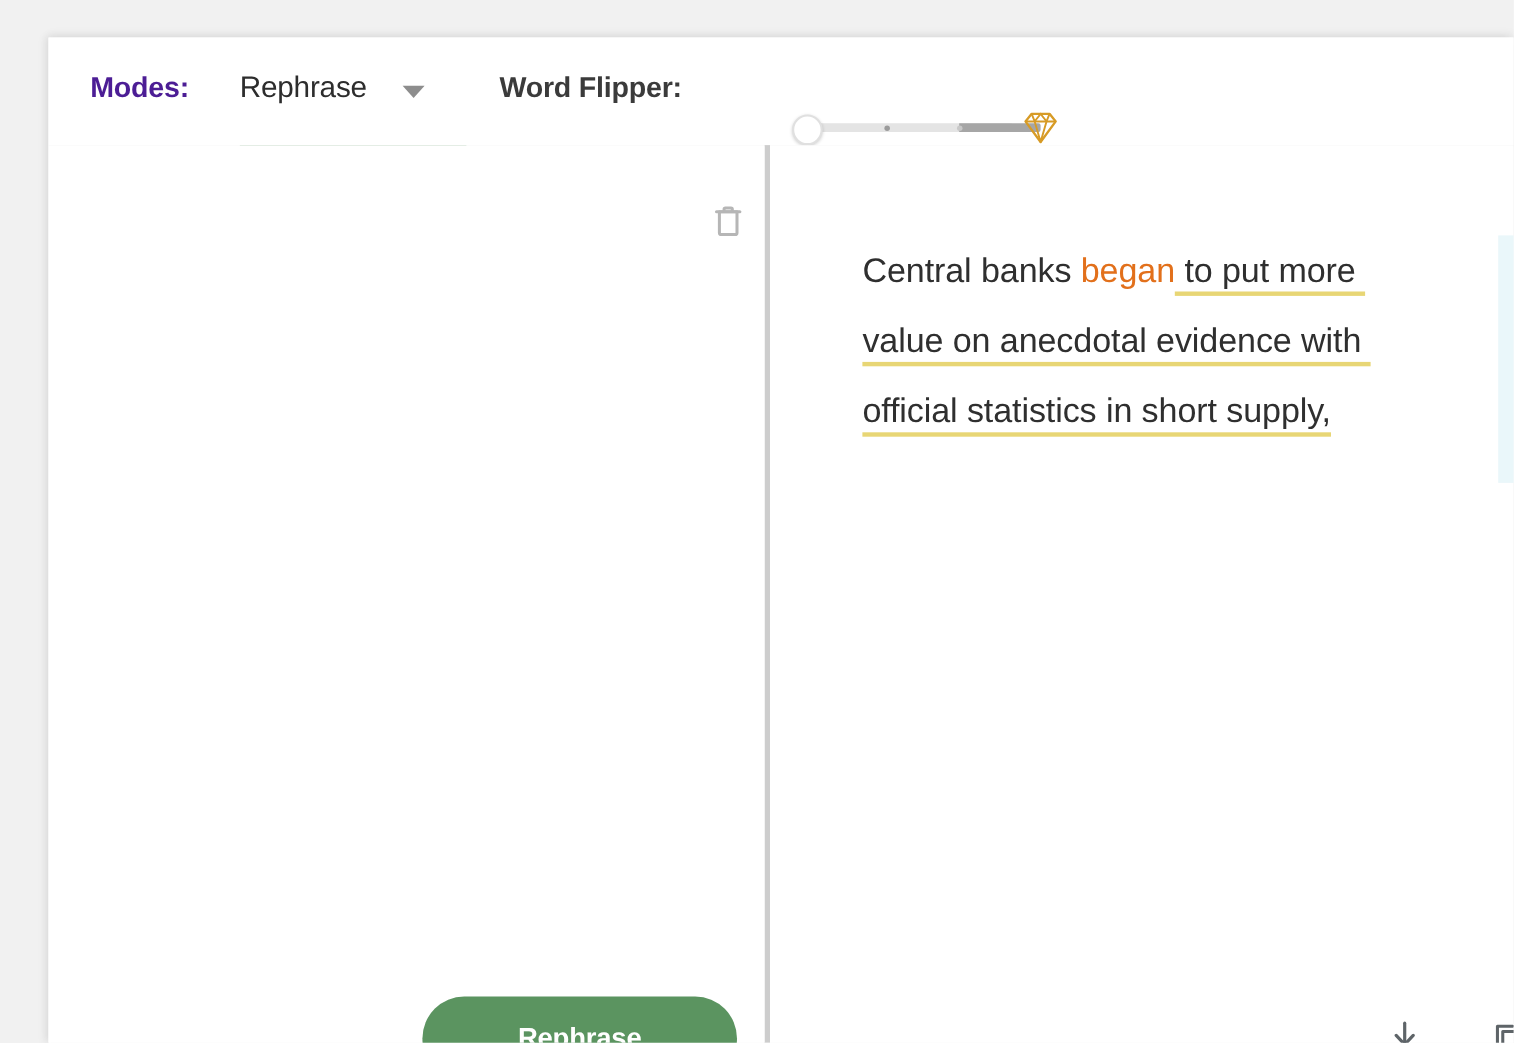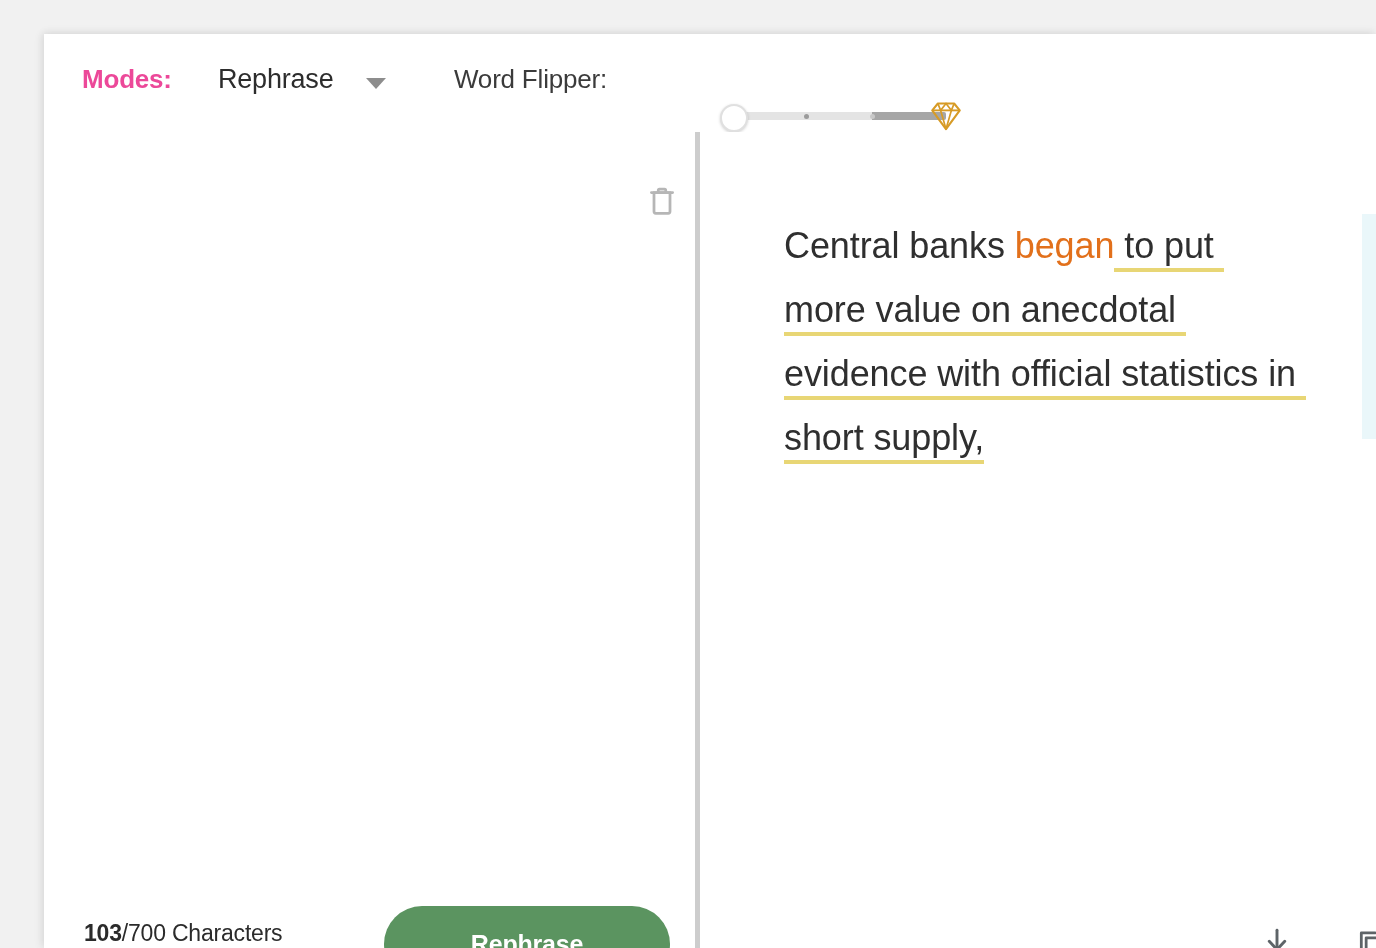--- a/index.html
+++ b/index.html
@@ -42,21 +42,21 @@
     height: 98px;
     background: #ffffff;
     border-bottom: 1px solid #e6e6e6;
   }
   .modes-label {
     position: absolute;
     left: 38px;
     top: 30px;
     font-size: 26px;
     font-weight: bold;
-    color: #ec4899;
+    color: #4c1d95;
     letter-spacing: -0.2px;
   }
   #mode-select {
     position: absolute;
     left: 174px;
     top: 0;
     height: 98px;
     width: 206px;
     border-bottom: 4px solid #5b9460;
     cursor: pointer;
@@ -78,21 +78,21 @@
     border-left: 10px solid transparent;
     border-right: 10px solid transparent;
     border-top: 11px solid #8d8d8d;
   }
 
   .flipper-label {
     position: absolute;
     left: 410px;
     top: 30px;
     font-size: 26px;
-    font-weight: normal;
+    font-weight: bold;
     color: #3b3b3b;
     letter-spacing: -0.2px;
     text-align: right;
   }
 
   
   #flipper-slider {
     position: absolute;
     left: 640px;
     top: 62px;
@@ -226,21 +226,21 @@
     letter-spacing: -0.2px;
     cursor: pointer;
   }
 
   
   #output-text {
     position: absolute;
     left: 84px;
     top: 82px;
     width: 520px;
-    font-size: 36px;
+    font-size: 31px;
     line-height: 64px;
     color: #2f2f2f;
     letter-spacing: -0.1px;
     white-space: pre-wrap;
   }
   #output-text .chg {
     color: #e2701b;
   }
   #output-text .hl {
     border-bottom: 4px solid #e8d675;
@@ -325,23 +325,20 @@
 
       <div id="clear-button">
         <svg width="30" height="34" viewBox="0 0 24 26" fill="none">
           <path d="M3.5 6.2 H20.5" stroke="#b6b6b6" stroke-width="2.2" stroke-linecap="round"></path>
           <path d="M9 6.2 V4.4 a1 1 0 0 1 1-1 h4 a1 1 0 0 1 1 1 V6.2" stroke="#b6b6b6" stroke-width="2.2" fill="none"></path>
           <path d="M5.6 6.2 H18.4 V21.4 a1.4 1.4 0 0 1 -1.4 1.4 H7 a1.4 1.4 0 0 1 -1.4 -1.4 Z" stroke="#b6b6b6" stroke-width="2.2" fill="none" stroke-linejoin="round"></path>
         </svg>
       </div>
 
 
-      <div id="char-count">
-        <span class="count-used">103</span><span>/700 Characters</span>
-      </div>
 
       <button id="rephrase-button">Rephrase</button>
     </div>
 
     <div id="right-pane">
 
       <div id="output-text"><span>Central banks </span><span class="chg">began</span><span class="hl"> to put more value on anecdotal evidence with official statistics in short supply,</span></div>
 
       <div id="icon-rail">
 

